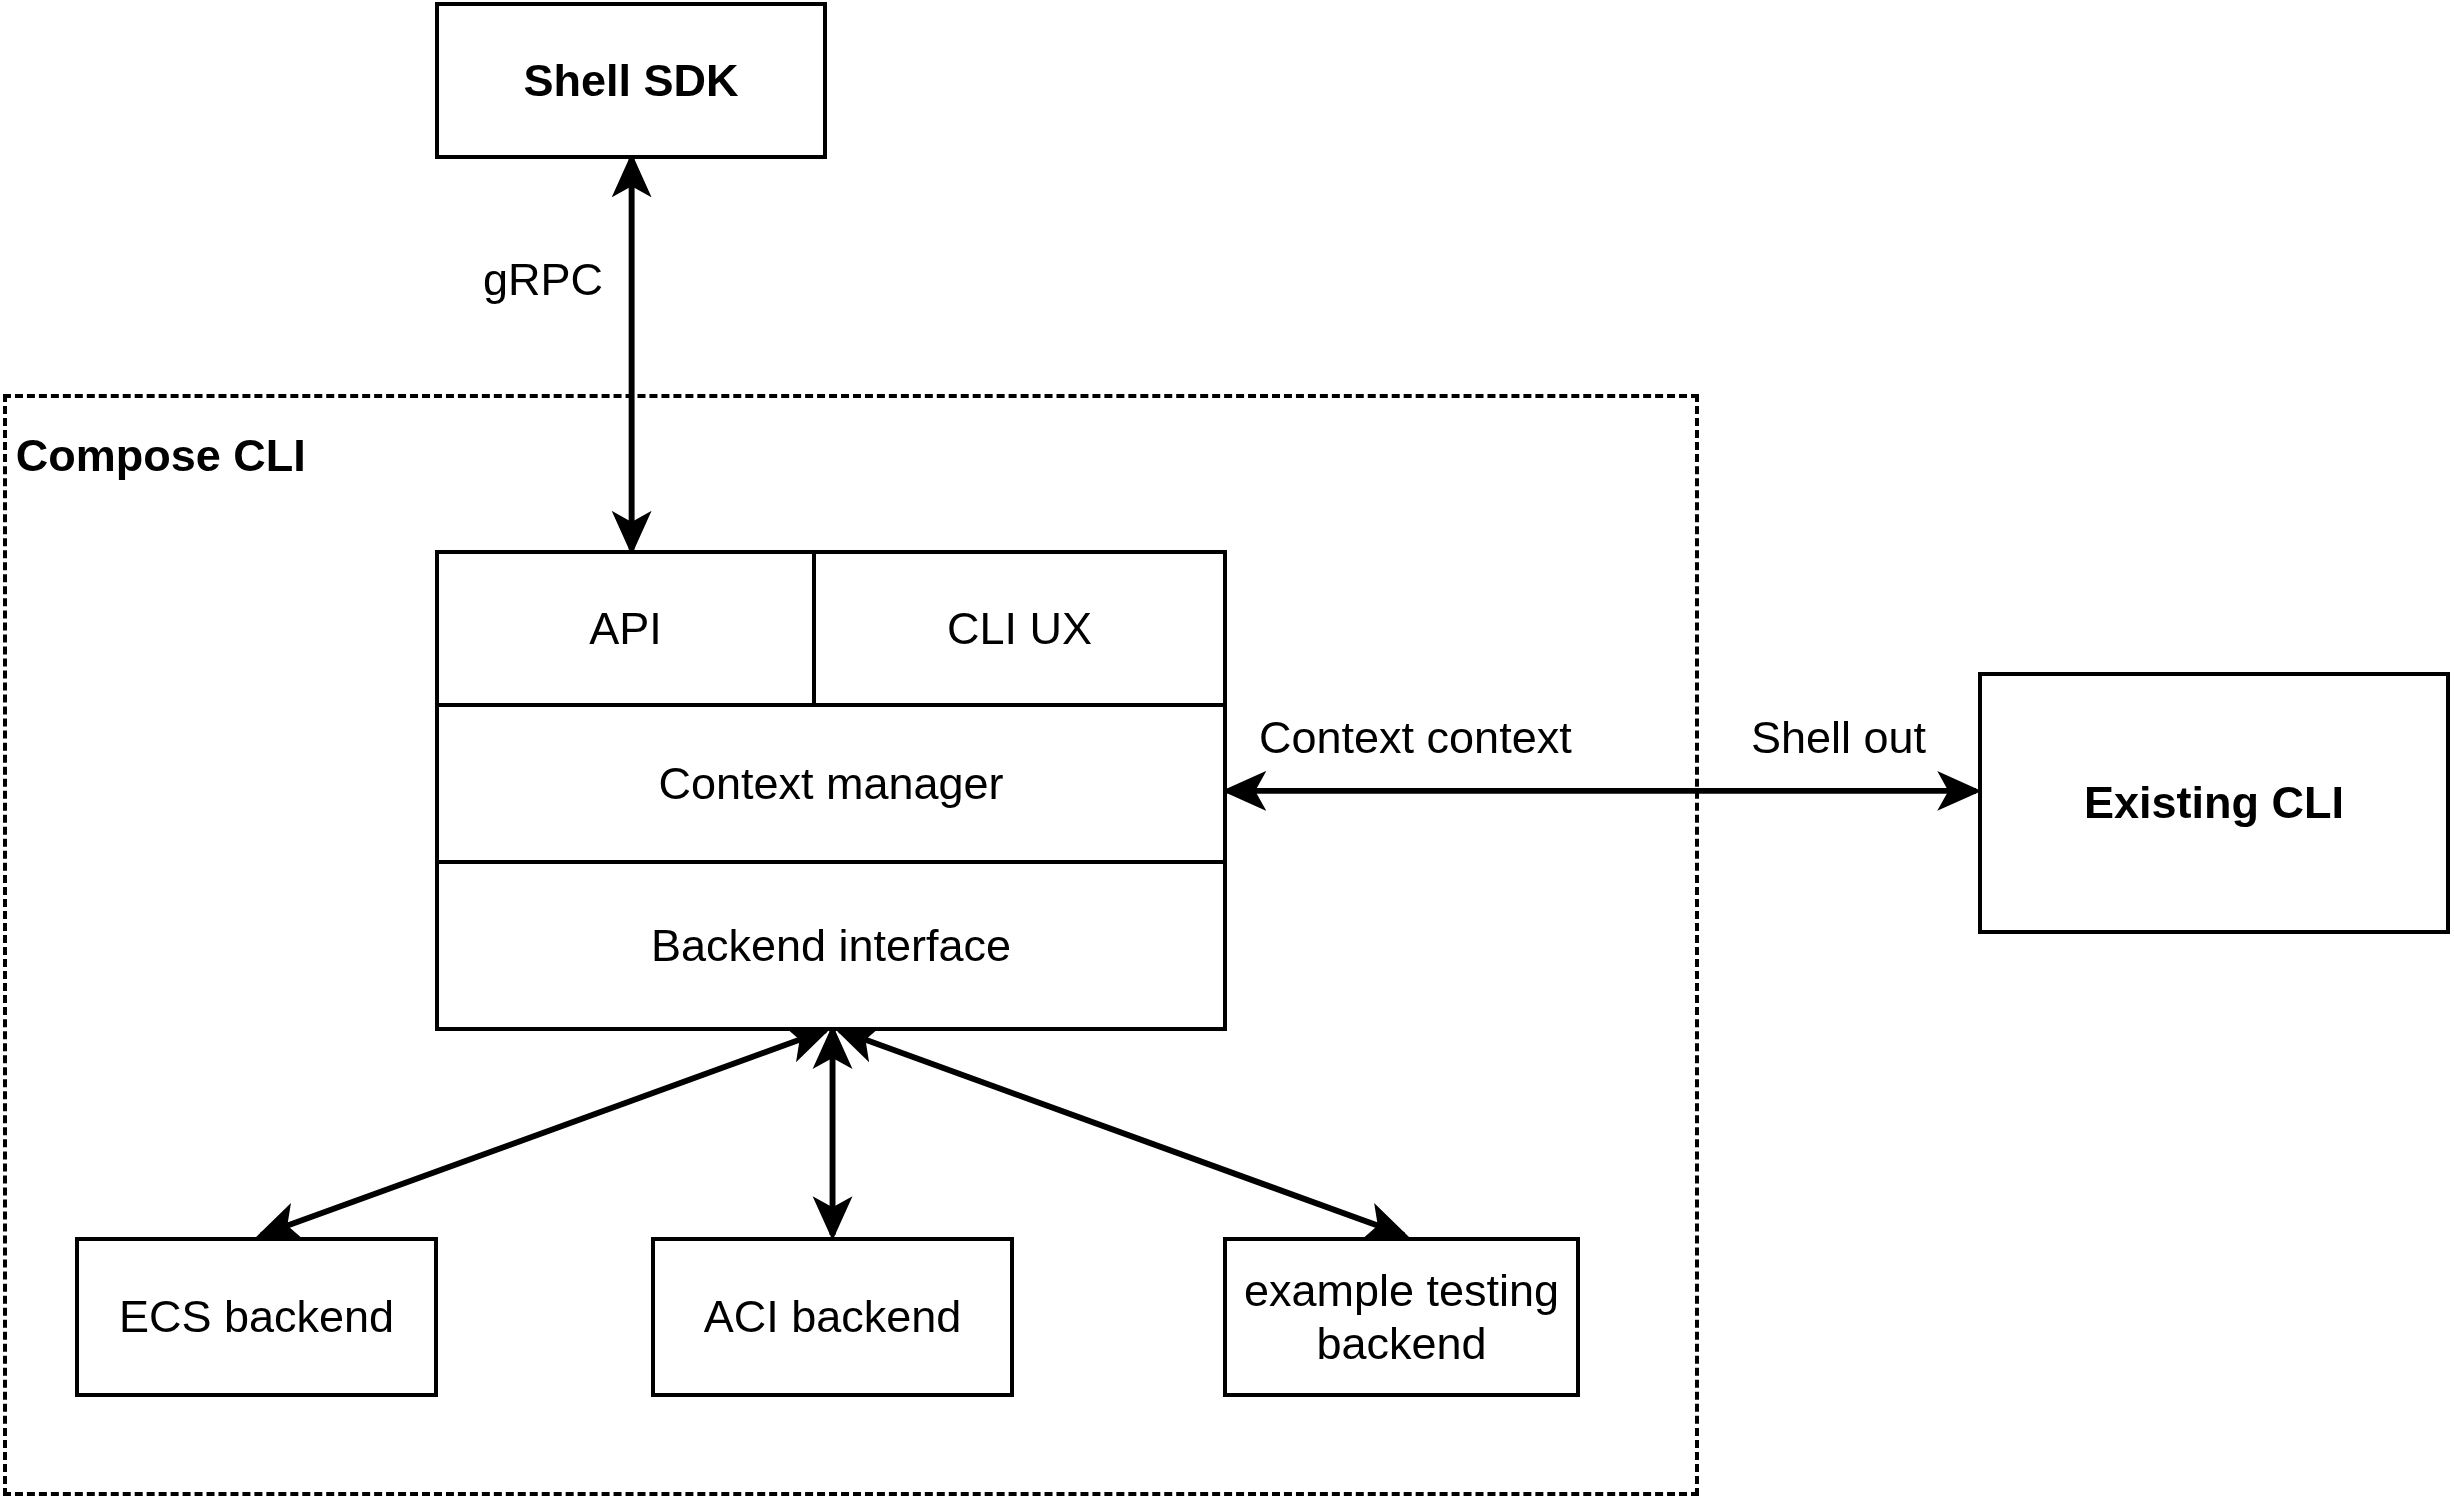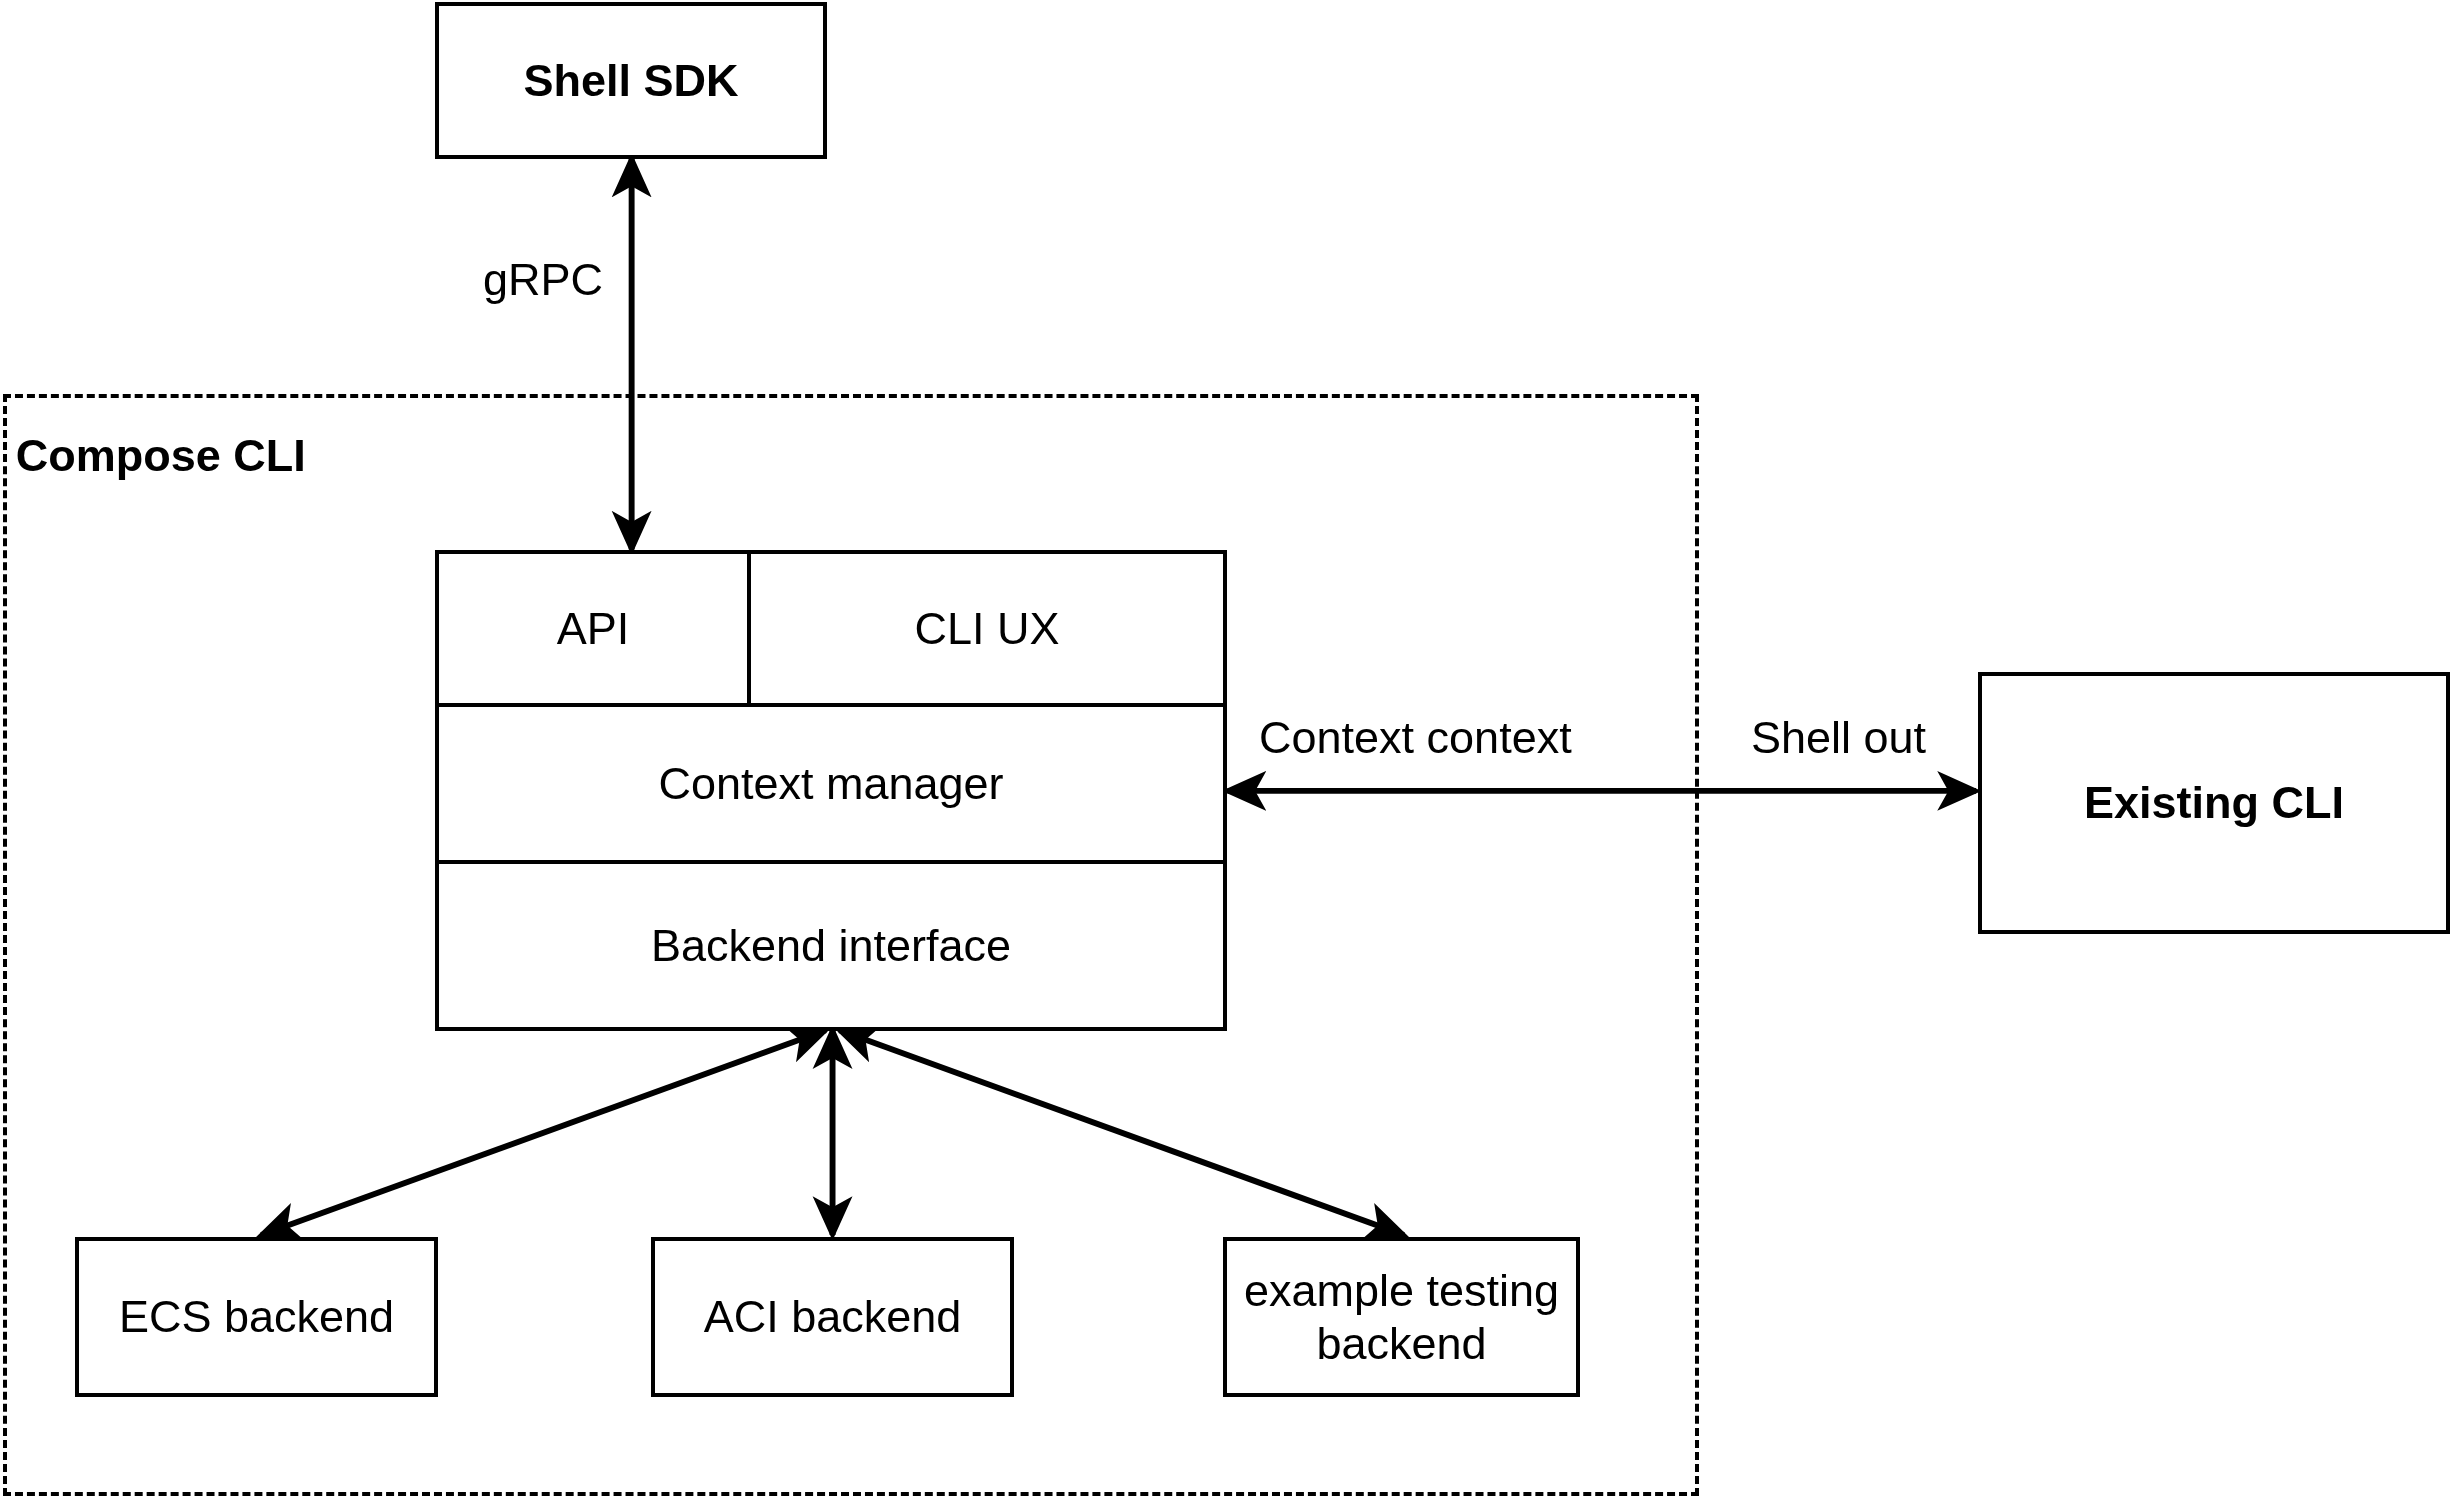--- a/index.html
+++ b/index.html
@@ -125,21 +125,21 @@
   </svg>
 
   <div class="node bold-node fs-46" style="left:435px; top:2px; width:392px; height:157px;">
     <span class="txt">Shell SDK</span>
   </div>
 
   <div class="edge-label fs-46" style="left:483px; top:254px;">gRPC</div>
 
   <div class="stack" style="left:435px; top:550px; width:792px; height:481px;">
     <div class="stack-row divider-below" style="height:153px;">
-      <div class="cell divider-right fs-46" style="width:312px;">
+      <div class="cell divider-right fs-46" style="width:377px;">
         <span class="txt">API</span>
       </div>
       <div class="cell fs-46" style="flex:1;">
         <span class="txt">CLI UX</span>
       </div>
     </div>
     <div class="stack-row divider-below" style="height:157px;">
       <div class="cell fs-46" style="flex:1;">
         <span class="txt">Context manager</span>
       </div>

